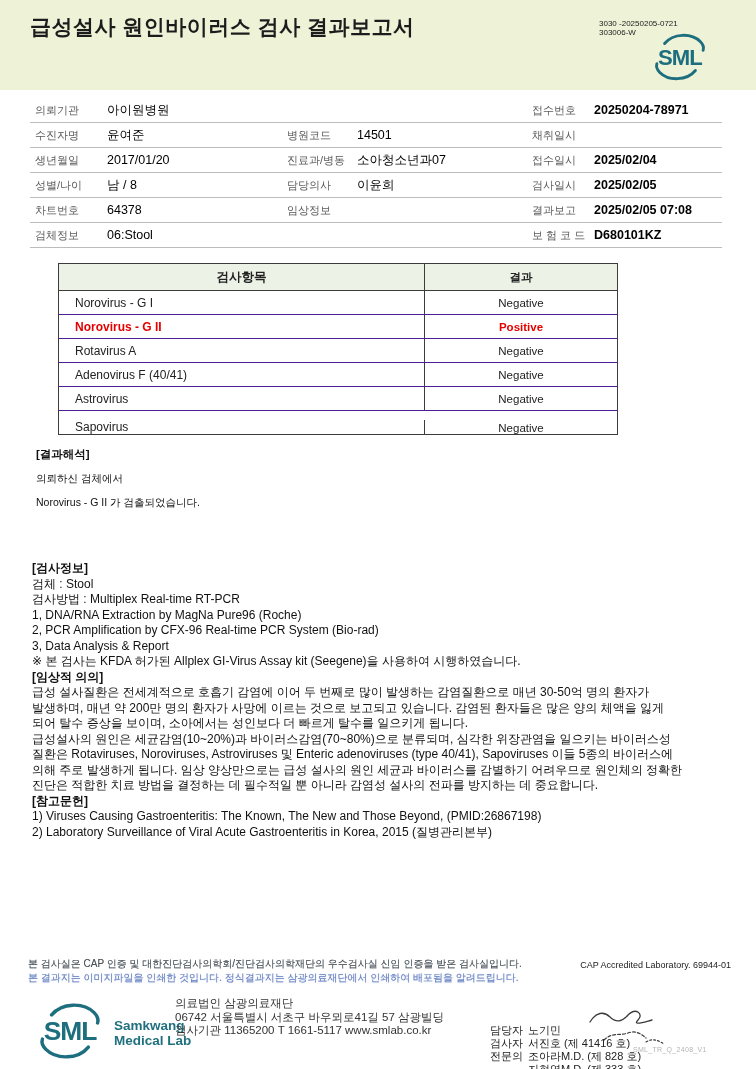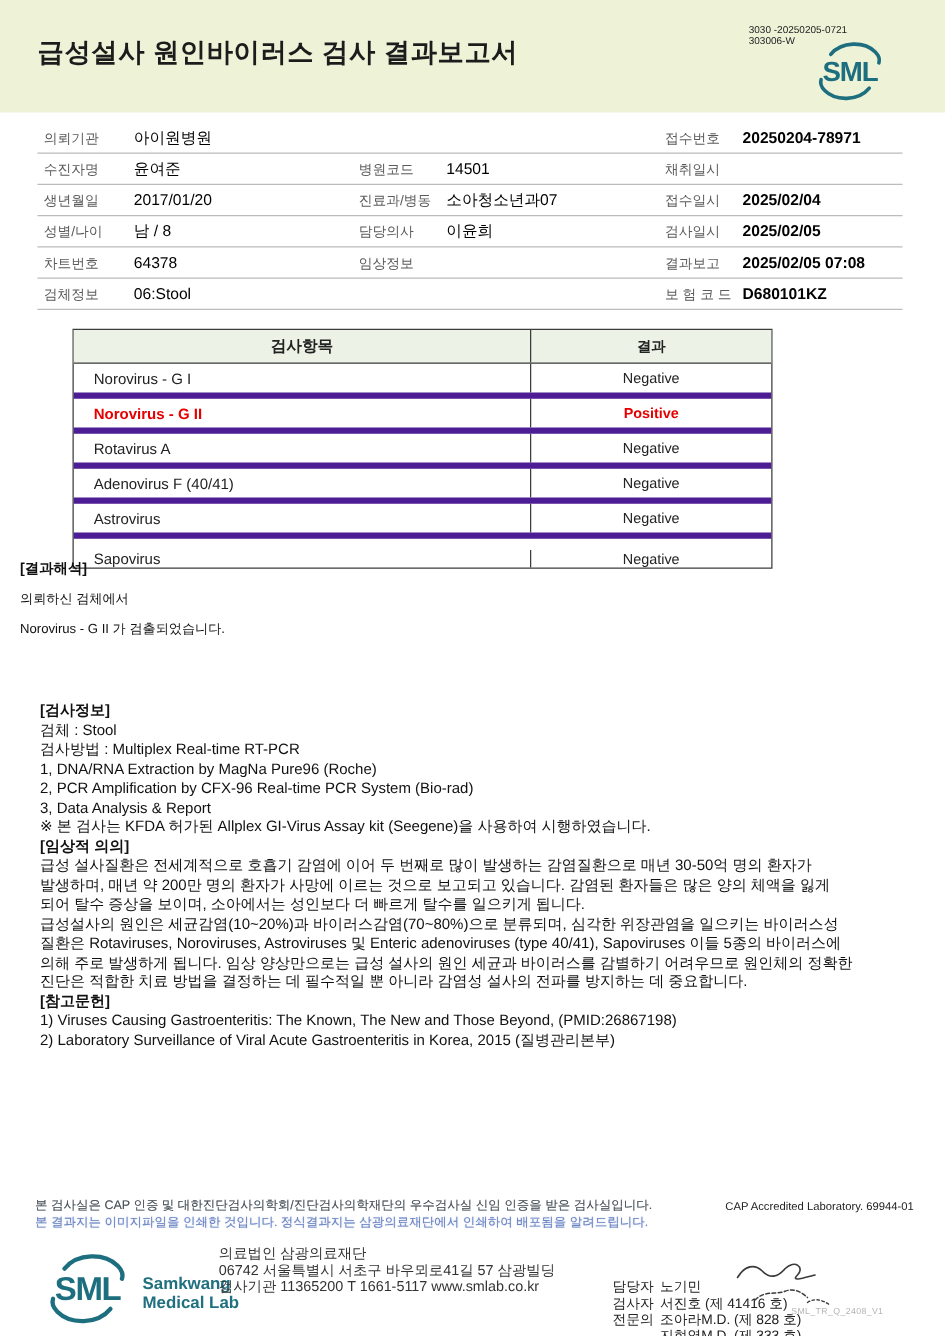--- a/index.html
+++ b/index.html
@@ -1,40 +1,40 @@
 <!DOCTYPE html>
 <html><head>
 <meta charset="utf-8">
 <style>
   html,body{margin:0;padding:0;background:#fff;}
   .page{position:relative;width:756px;height:1069px;background:#fff;overflow:hidden;
         font-family:"Liberation Sans","DejaVu Sans",sans-serif;color:#222;}
   
   .band{position:absolute;left:0;top:0;width:756px;height:90px;background:#eef2d7;}
-  .title{position:absolute;left:30px;top:28px;font-size:21px;font-weight:bold;color:#1c1c1c;letter-spacing:.5px;}
+  .title{position:absolute;left:30px;top:13px;font-size:21px;font-weight:bold;color:#1c1c1c;letter-spacing:.5px;}
   .doccodes{position:absolute;left:599px;top:19px;font-size:8px;line-height:9px;color:#222;}
   .hlogo{position:absolute;left:652px;top:31px;}
   
   .ptable{position:absolute;left:30px;top:98px;width:692px;}
   .prow{display:flex;align-items:center;height:25px;border-bottom:1px solid #bcbcbc;padding-left:5px;box-sizing:border-box;}
   .pl{font-size:11px;color:#5a5a5a;flex:0 0 auto;}
   .pv{font-size:12.5px;color:#000;flex:0 0 auto;}
   .w-l1{width:72px;} .w-v1{width:180px;} .w-l2{width:70px;} .w-v2{width:175px;} .w-l3{width:62px;} .w-v3{flex:1;font-weight:bold;}
   
   .rtable{position:absolute;left:58px;top:263px;width:560px;border:1px solid #3c3c3c;box-sizing:border-box;}
   .rhead{display:flex;height:26px;background:#ecf3e6;border-bottom:1px solid #3c3c3c;font-weight:bold;font-size:12.5px;}
-  .rrow{display:flex;height:23px;border-bottom:5px solid #4c1d95;font-size:12px;}
+  .rrow{display:flex;height:23px;border-bottom:1px solid #4c1d95;font-size:12px;}
   .rrow:last-child{border-bottom:none;align-items:flex-end;}
   .c1{width:366px;border-right:1px solid #3c3c3c;display:flex;align-items:center;box-sizing:border-box;}
   .c2{flex:1;display:flex;align-items:center;justify-content:center;font-size:11.5px;}
   .rhead .c1{justify-content:center;}
   .rrow .c1{padding-left:16px;}
   .pos{color:#e60000;font-weight:bold;}
   
-  .interp{position:absolute;left:16px;top:447px;font-size:10.5px;color:#111;}
+  .interp{position:absolute;left:36px;top:447px;font-size:10.5px;color:#111;}
   .interp .h{font-size:11.5px;font-weight:bold;}
   .interp .ln{margin-top:10px;}
   
   .secs{position:absolute;left:32px;top:561px;width:702px;font-size:12px;line-height:15.5px;color:#111;}
   .sech{font-weight:bold;}
   .seclines{white-space:pre-line;}
   
   .disc1{position:absolute;left:28px;top:951px;font-size:10px;color:#6a84c4;text-shadow:0 0 1px rgba(106,132,196,.6);white-space:nowrap;margin-top:20px;}
   .disc2{position:absolute;left:28px;top:957px;font-size:10px;color:#4b555c;text-shadow:0 0 .5px rgba(75,85,92,.5);white-space:nowrap;}
   .cap{position:absolute;right:25px;top:960px;font-size:9px;color:#222;}

